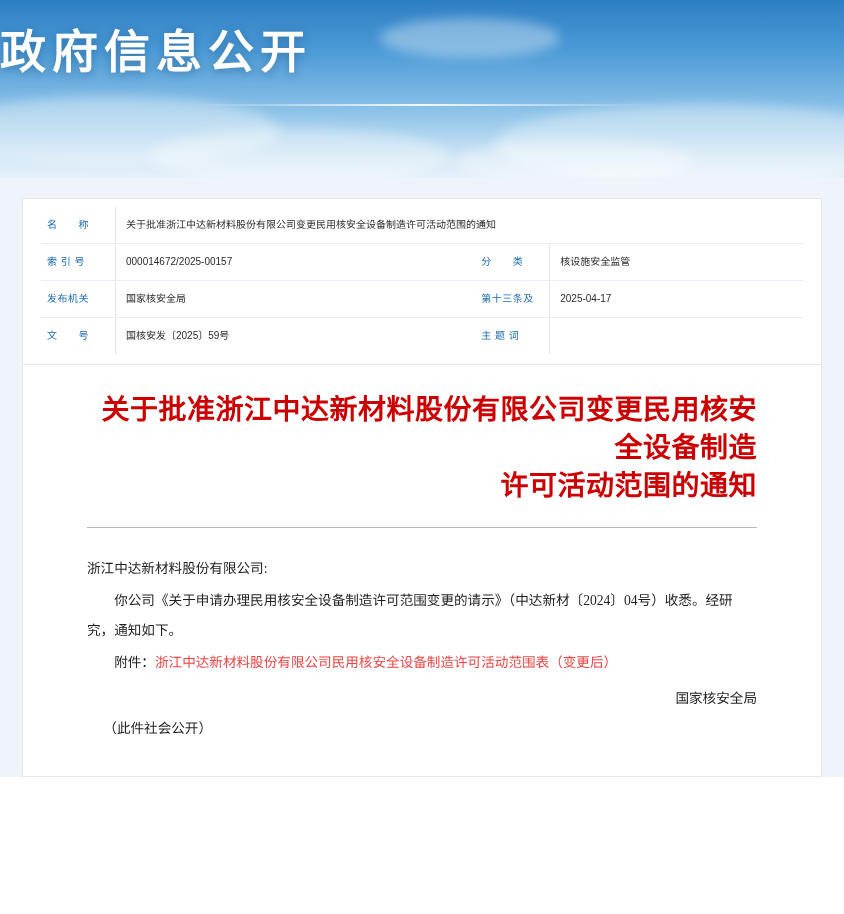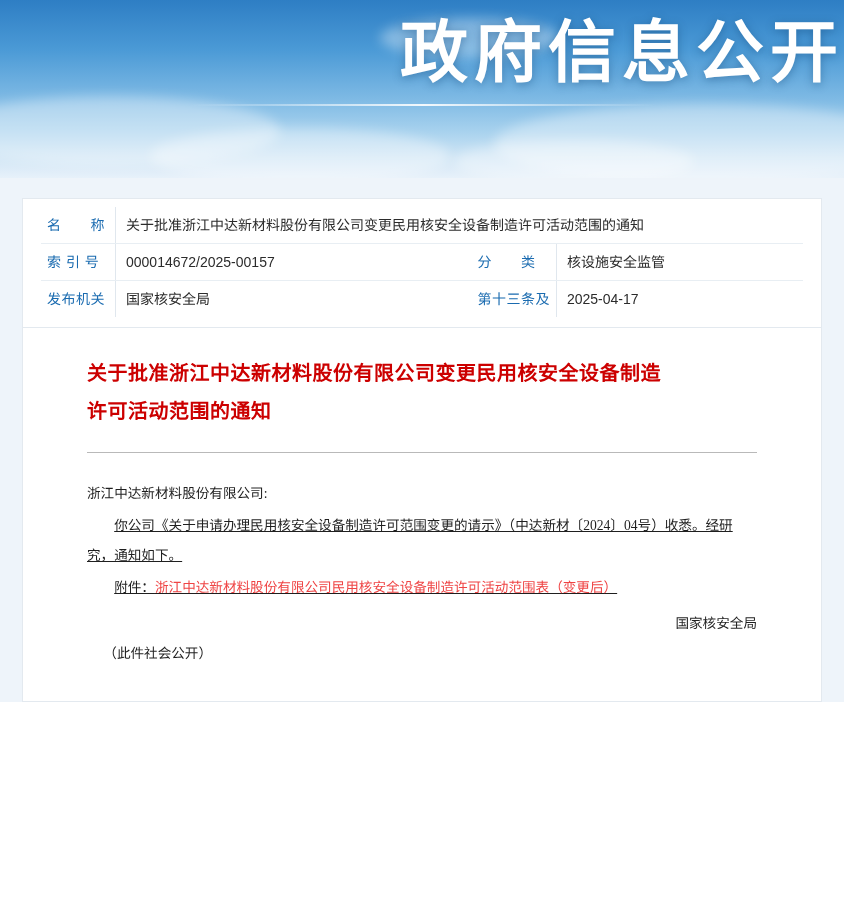--- a/index.html
+++ b/index.html
@@ -30,23 +30,23 @@
   }
   .c1 { width: 340px; height: 70px; left: -60px; top: 96px; }
   .c2 { width: 300px; height: 56px; left: 150px; top: 128px; background: rgba(255,255,255,0.45); }
   .c3 { width: 420px; height: 80px; right: -70px; top: 104px; }
   .c4 { width: 240px; height: 44px; right: 150px; top: 140px; background: rgba(255,255,255,0.5); }
   .c5 { width: 180px; height: 40px; left: 380px; top: 18px; background: rgba(255,255,255,0.18); }
   .banner-title {
     position: absolute;
     left: 0; right: 0;
     top: 14px;
-    text-align: right;
+    text-align: left;
     color: #ffffff;
-    font-size: 68px;
+    font-size: 46px;
     font-weight: bold;
     letter-spacing: 6px;
     line-height: 78px;
     text-shadow: 0 2px 10px rgba(20,70,120,0.45);
     font-family: "Liberation Serif", serif;
   }
   .banner-rule {
     position: absolute;
     left: 190px;
     width: 466px;
@@ -66,21 +66,21 @@
   }
   
   .meta-card {
     background: #ffffff;
     border: 1px solid #e3e9ef;
     padding: 8px 18px 10px 18px;
   }
   table.meta {
     width: 100%;
     border-collapse: collapse;
-    font-size: 14px;
+    font-size: 10px;
     color: #333;
   }
   table.meta td {
     padding: 9px 6px;
     border-bottom: 1px solid #e8eef3;
     vertical-align: middle;
     line-height: 18px;
   }
   table.meta tr:last-child td { border-bottom: none; }
   .lbl {
@@ -98,39 +98,39 @@
   .val-wide { }
   
   .doc-card {
     background: #ffffff;
     border: 1px solid #e3e9ef;
     border-top: none;
     padding: 26px 64px 30px 64px;
   }
   .doc-title {
     color: #cc0000;
-    font-size: 20px;
+    font-size: 28px;
     font-weight: bold;
     line-height: 38px;
-    text-align: left;
+    text-align: right;
     letter-spacing: 0.5px;
     font-family: "Liberation Serif", serif;
   }
   .title-rule {
     border-top: 1px solid #b9b9b9;
     margin: 22px 0 26px 0;
   }
   .doc-body {
     font-size: 13.6px;
     line-height: 30px;
     color: #1f1f1f;
     font-family: "Liberation Serif", serif;
   }
   .doc-body p { margin: 0 0 2px 0; }
-  .indent { text-indent: 2em; text-decoration: underline; }
+  .indent { text-indent: 2em; }
   .attach-label { }
   .attach-link {
     color: #ef4444;
     text-decoration: none;
   }
   .sign {
     text-align: right;
     line-height: 30px;
     margin-top: 6px;
   }
@@ -172,20 +172,28 @@
               <td class="val">核设施安全监管</td>
             </tr>
             <tr>
               <td class="lbl">发布机关</td>
               <td class="divider-cell"></td>
               <td class="val">国家核安全局</td>
               <td class="lbl">第十三条及</td>
               <td class="divider-cell"></td>
               <td class="val">2025-04-17</td>
             </tr>
+            <tr>
+              <td class="lbl">文　　号</td>
+              <td class="divider-cell"></td>
+              <td class="val">国核安发〔2025〕59号</td>
+              <td class="lbl">主 题 词</td>
+              <td class="divider-cell"></td>
+              <td class="val"></td>
+            </tr>
           </tbody>
         </table>
       </div>
 
       <div class="doc-card">
         <div class="doc-title">
           <div>关于批准浙江中达新材料股份有限公司变更民用核安全设备制造</div>
           <div>许可活动范围的通知</div>
         </div>
         <div class="title-rule"></div>

